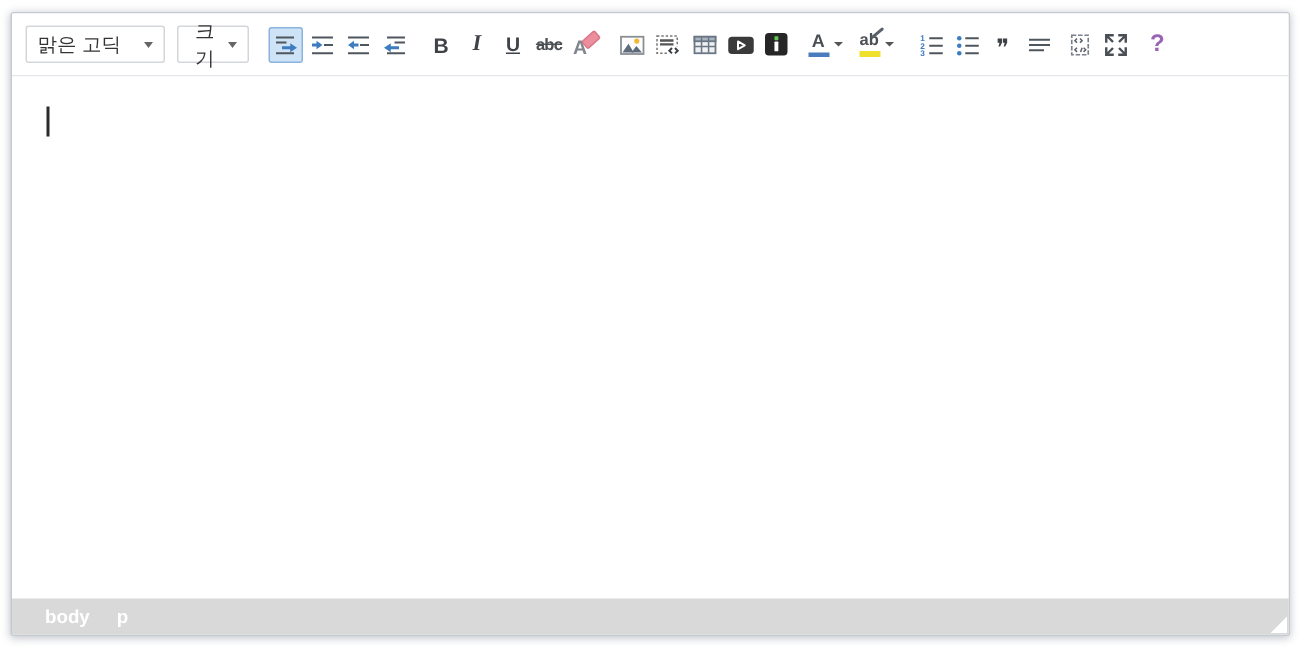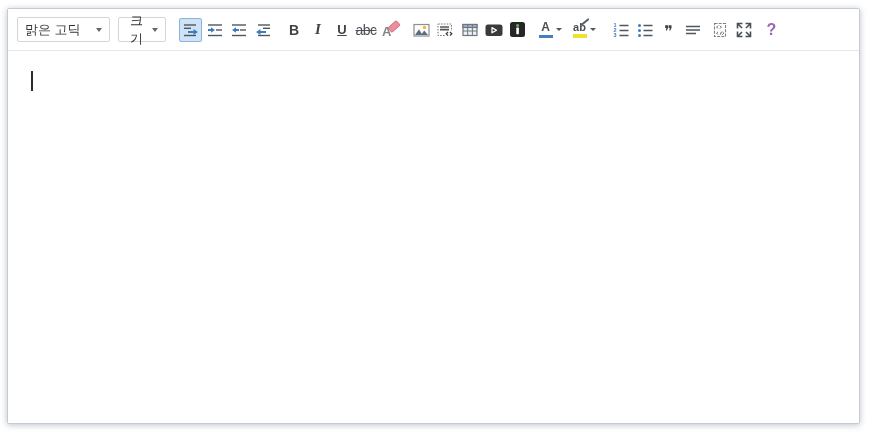--- a/index.html
+++ b/index.html
@@ -49,21 +49,21 @@
   .tbtn.active { background:#cfe3f6; border-color:#8ab4dd; }
   .tbtn.wide { width:33px; }
   .ml-lg { margin-left:13px; }
   .ml-md { margin-left:8px; }
   .ml-sm { margin-left:4px; }
   .tbtn svg { display:block; }
 
   .glyph-b { font-size:14px; font-weight:700; color:#3f4347; }
   .glyph-i { font-family:"Liberation Serif", serif; font-style:italic; font-size:15px; font-weight:600; color:#3f4347; }
   .glyph-u { font-size:13px; font-weight:600; color:#3f4347; text-decoration:underline; }
-  .glyph-s { font-size:14px; font-weight:400; color:#4b5055; text-decoration:line-through; letter-spacing:-0.5px; }
+  .glyph-s { font-size:11px; font-weight:700; color:#4b5055; text-decoration:line-through; letter-spacing:-0.5px; }
   .glyph-q { font-family:"DejaVu Sans", sans-serif; font-size:16px; color:#3d4145; line-height:1; margin-top:4px; }
   .glyph-help { font-size:16px; font-weight:700; color:#9a64b5; }
 
   .rmf { position:relative; width:18px; height:18px; }
   .rmf .a { position:absolute; left:1px; bottom:1px; font-size:13px; font-weight:700; color:#80868d; line-height:1; }
   .rmf .eraser {
     position:absolute; right:-1px; top:2px; width:12px; height:7px;
     background:#ed8e9e; border:1px solid #d97787; border-radius:1.5px;
     transform:rotate(-42deg);
   }
@@ -294,15 +294,20 @@
       <button class="tbtn ml-sm">
         <span class="glyph-help">?</span>
       </button>
 
     </div>
 
     <div class="content">
       <div class="text-cursor"></div>
     </div>
 
+    <div class="statusbar">
+      <span class="path-item">body</span>
+      <span class="path-item">p</span>
+      <div class="resize-handle"></div>
+    </div>
 
   </div>
 </div>
 
 </body></html>

